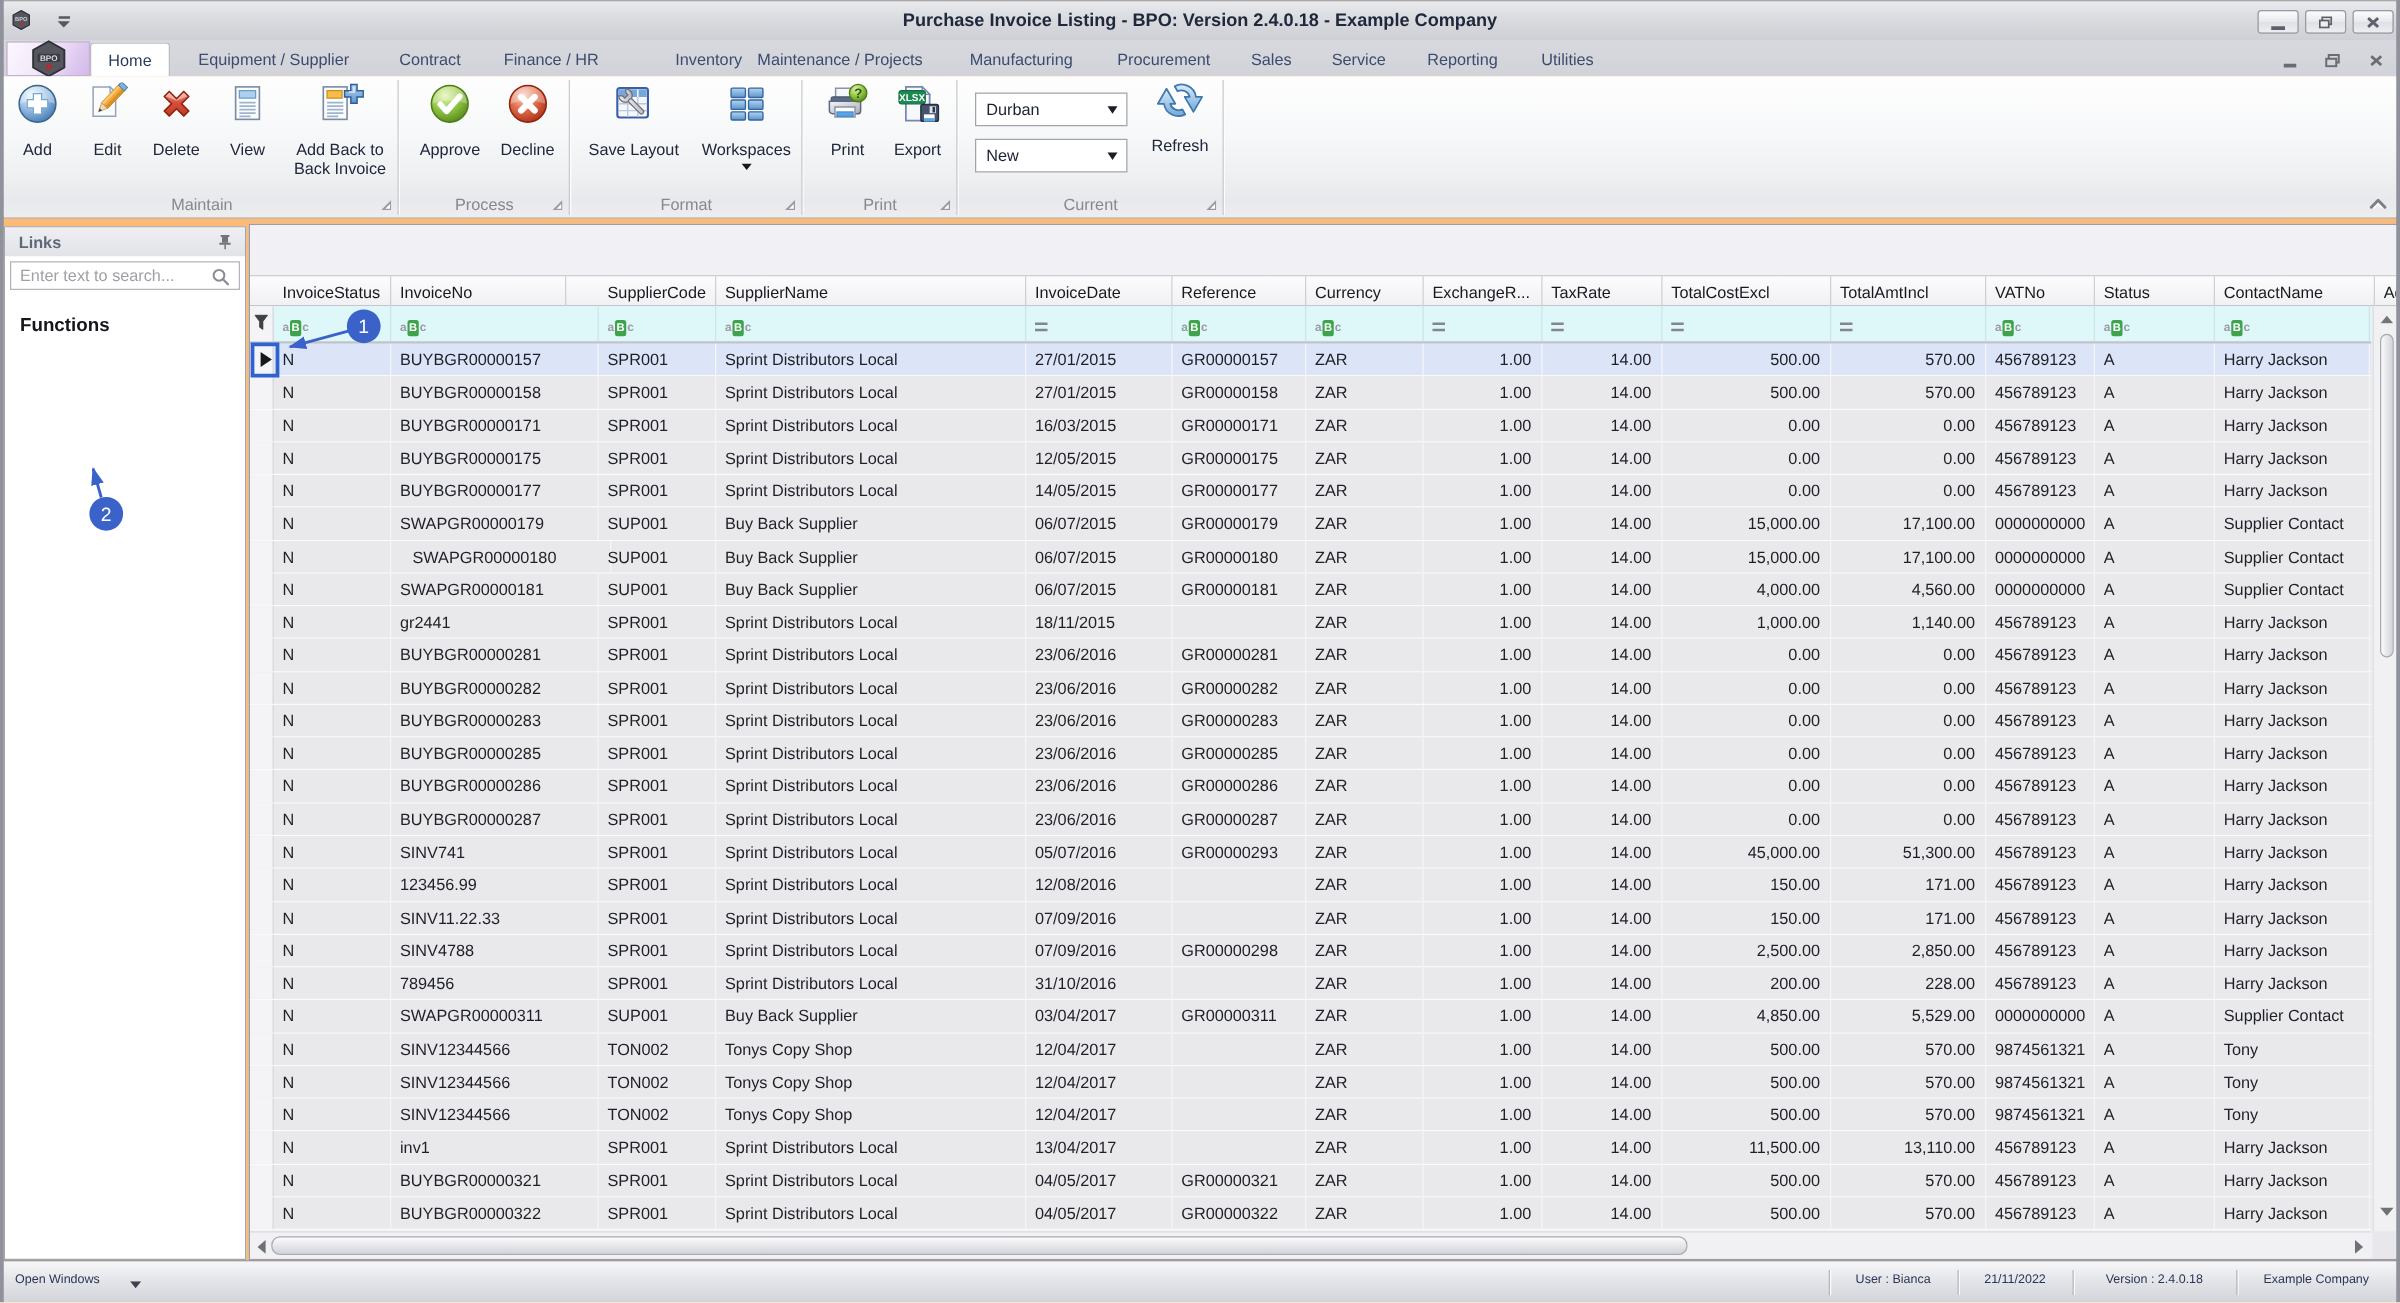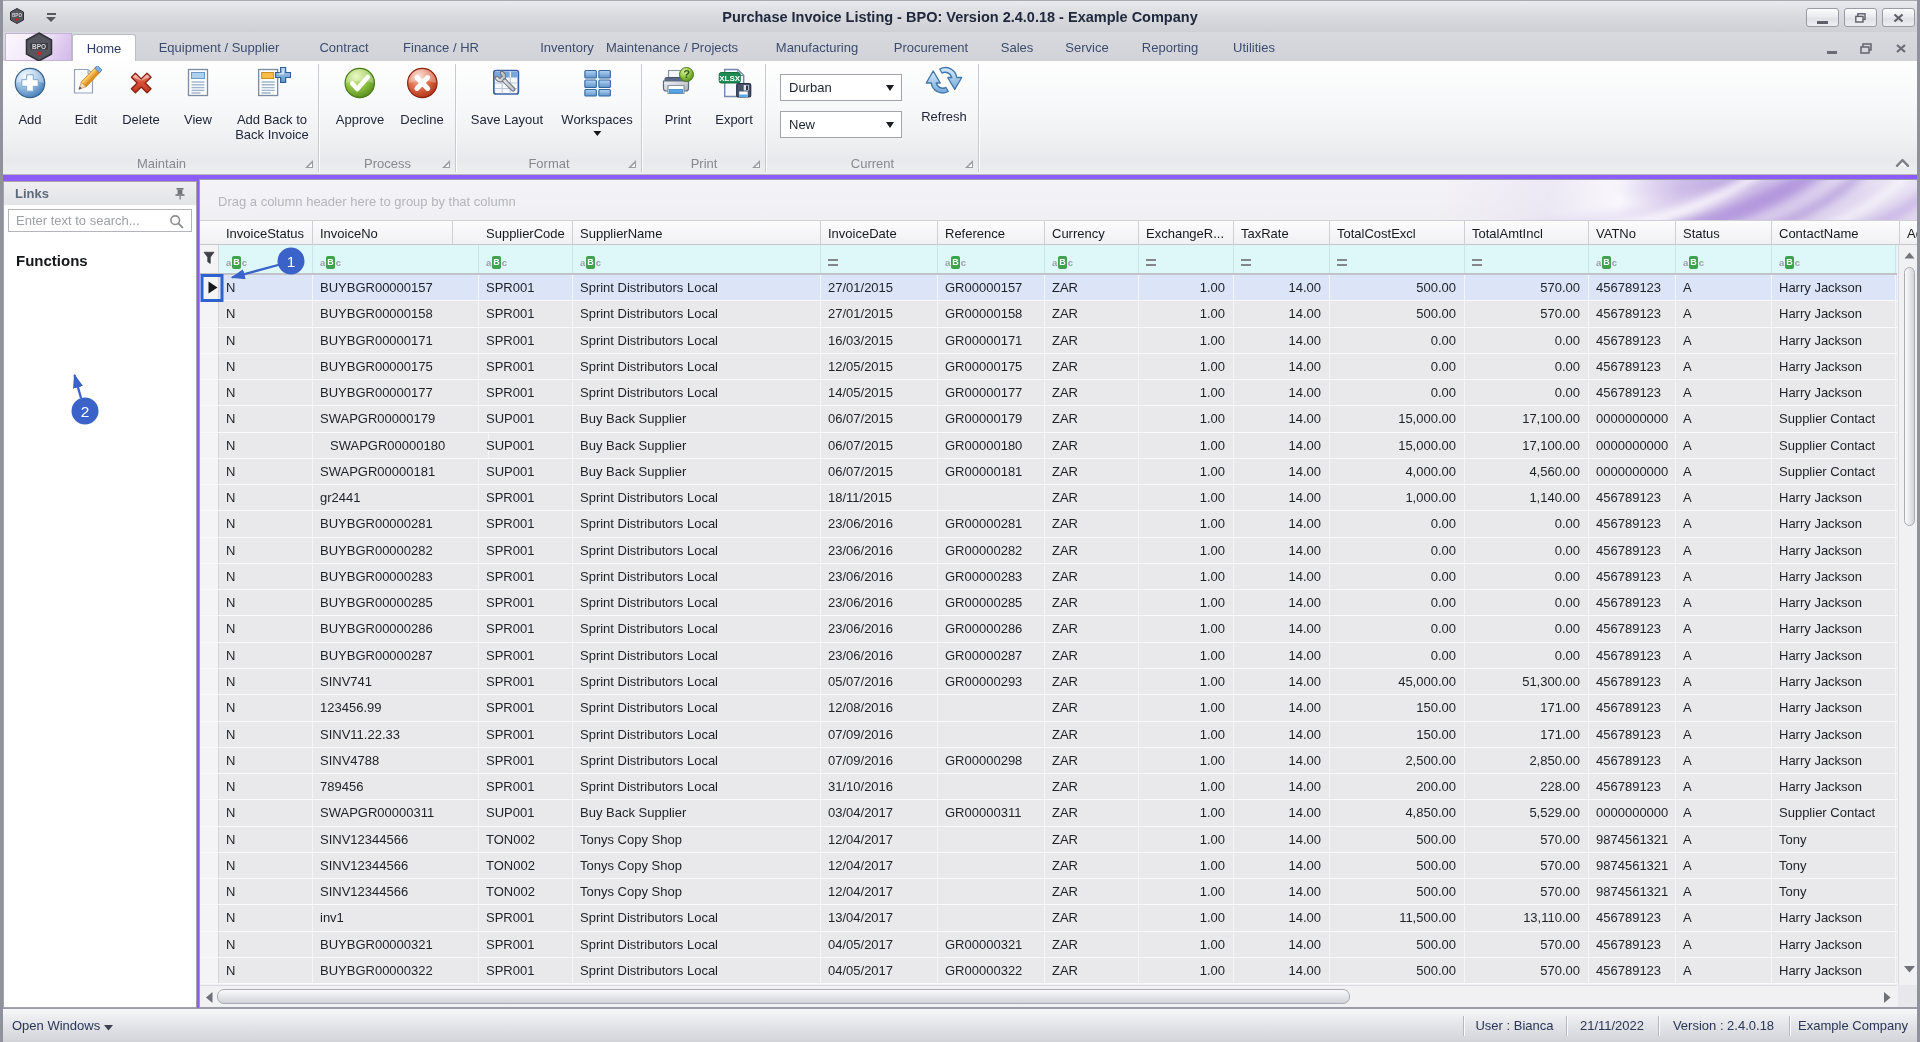--- a/index.html
+++ b/index.html
@@ -1,16 +1,16 @@
 <!DOCTYPE html>
 <html><head><meta charset="utf-8"><title>Purchase Invoice Listing</title>
 <style>
 *{margin:0;padding:0;box-sizing:border-box}
 html,body{width:1920px;height:1042px;overflow:hidden;font-family:"Liberation Sans",sans-serif}
-#win{position:relative;width:1920px;height:1042px;background:#8b5cf6;overflow:hidden}
+#win{position:relative;width:1920px;height:1042px;background:#fdba74;overflow:hidden}
 
 #titlebar{position:absolute;left:0;top:0;width:100%;height:32px;background:linear-gradient(180deg,#e9eaed 0%,#dadbdf 45%,#cfd0d6 100%);border-top:1px solid #a8aab2}
 #title{position:absolute;left:0;right:0;top:8px;text-align:center;font-size:14.5px;color:#20283c;font-weight:bold}
 #title b{font-weight:bold}
 .wbtn{position:absolute;top:7px;width:33px;height:19px;background:linear-gradient(180deg,#fcfcfd,#e8e9ed 50%,#dfe0e5 52%,#eceef1);border:1px solid #989aa4;border-radius:3px;display:flex;align-items:center;justify-content:center}
 
 #tabrow{position:absolute;left:0;top:32px;width:100%;height:29px;background:linear-gradient(180deg,#d8d9de,#d2d3d8)}
 #appbtn{position:absolute;left:5px;top:1px;width:67px;height:28px;background:linear-gradient(120deg,#fbf8fd 0%,#f2e8f9 45%,#ddc8ef 80%,#d3baea 100%);border:1px solid #c3b2d4;display:flex;align-items:center;justify-content:center}
 .tab{position:absolute;top:2px;height:27px;transform:translateX(-50%);font-size:13px;color:#3c4c6e;line-height:27px;padding:0 13px}
 .tab.sel{background:#fff;border:1px solid #bcbdc4;border-bottom:none;border-radius:3px 3px 0 0;color:#2c3c60;transform:none;width:64px;text-align:center;padding:0}
@@ -55,21 +55,21 @@
 .drow.sel0{background:#dce4f7}
 .ind{position:absolute;left:0;top:0;width:19px;height:100%;background:#f4f4f6;border-right:1px solid #d4d5da}
 .dcell{position:absolute;top:0;height:100%;font-size:13px;color:#1e2028;line-height:25px;padding-left:6px;border-right:1px solid #f5f5f7;overflow:hidden;white-space:nowrap}
 .dcell.num{text-align:right;padding-right:8px;padding-left:0}
 #vsb{position:absolute;left:1698px;top:65px;width:21px;height:740px;background:#f1f1f4;border-left:1px solid #dadbe0}
 #vthumb{position:absolute;left:5px;top:22px;width:11px;height:259px;background:linear-gradient(90deg,#fbfbfc,#d2d3d9);border:1px solid #a9aab2;border-radius:7px}
 #hsb{position:absolute;left:0;top:805px;width:1697px;height:22px;background:#f1f1f4;border-top:1px solid #dadbe0}
 #hthumb{position:absolute;left:17px;top:3px;width:1133px;height:15px;background:linear-gradient(180deg,#fbfbfc,#d2d3d9);border:1px solid #a9aab2;border-radius:7px}
 #sbcorner{position:absolute;left:1698px;top:805px;width:21px;height:22px;background:#e8e8ec}
 
-#statusbar{position:absolute;left:0;top:1008px;width:100%;height:34px;background:linear-gradient(180deg,#f7f7f9 0%,#e3e4e8 50%,#d3d4da 100%);border-top:1px solid #9b9ca6;font-size:13px;color:#2a3655}
+#statusbar{position:absolute;left:0;top:1008px;width:100%;height:34px;background:linear-gradient(180deg,#f7f7f9 0%,#e3e4e8 50%,#d3d4da 100%);border-top:1px solid #9b9ca6;font-size:10px;color:#2a3655}
 .ssep{position:absolute;top:7px;height:20px;width:1px;background:#b6b7be;box-shadow:1px 0 0 #fbfbfc}
 .sitem{position:absolute;top:9px;text-align:center}
 #overlay{position:absolute;left:0;top:0;pointer-events:none}
 </style></head>
 <body>
 <div id="win">
 <div style="position:absolute;left:0;top:0;width:3px;height:1042px;background:#8f919b;z-index:50"></div>
 <div style="position:absolute;right:0;top:0;width:3px;height:1042px;background:#8f919b;z-index:50"></div>
 <svg width="0" height="0" style="position:absolute">
 <defs>
@@ -400,38 +400,20 @@
               <rect x="5.5" y="8.8" width="1.2" height="3.6"></rect>
             </g>
           </svg></span></div>
 <div id="lp-search"><span>Enter text to search...</span><span style="position:absolute;right:7px;top:4px"><svg width="15" height="15" viewBox="0 0 15 15" style="">
             <circle cx="6.2" cy="6.2" r="4.3" fill="none" stroke="#8b8c93" stroke-width="1.6"></circle>
             <path d="M9.4 9.4 L13.4 13.4" stroke="#8b8c93" stroke-width="1.8" stroke-linecap="round"></path>
           </svg></span></div>
 <div id="lp-func">Functions</div>
 </div>
 <div id="grid">
-      <div id="grouppanel">
-        <div id="swirl"><svg width="1000" height="40" viewBox="0 0 1000 40">
-<defs>
-              <filter id="bl" x="-20%" y="-120%" width="140%" height="340%">
-                <feGaussianBlur stdDeviation="4"></feGaussianBlur>
-              </filter>
-            </defs>
-<g filter="url(#bl)" fill="none">
-<path d="M520 50 Q 740 36 850 -8 L 1010 -8 L 1010 50 Z" fill="rgba(222,210,240,.5)"></path>
-<path d="M700 48 Q 790 30 845 -10" stroke="rgba(255,255,255,.95)" stroke-width="8"></path>
-<path d="M750 54 Q 850 28 905 -14" stroke="rgba(160,124,214,.6)" stroke-width="19"></path>
-<path d="M830 56 Q 910 30 950 -14" stroke="rgba(142,104,202,.42)" stroke-width="10"></path>
-<path d="M880 58 Q 955 32 990 -6" stroke="rgba(255,255,255,.75)" stroke-width="7"></path>
-<path d="M920 60 Q 990 36 1025 -2" stroke="rgba(180,150,222,.45)" stroke-width="13"></path>
-</g>
-          </svg></div>
-        <span id="dragtext">Drag a column header here to group by that column</span>
-      </div>
       <div id="gridhdr">
         <div class="hcell" style="left:20px;width:93px">InvoiceStatus</div>
         <div class="hcell" style="left:114px;width:139px">InvoiceNo</div>
         <div class="hcell" style="left:280px;width:93px">SupplierCode</div>
         <div class="hcell" style="left:374px;width:247px">SupplierName</div>
         <div class="hcell" style="left:622px;width:116px">InvoiceDate</div>
         <div class="hcell" style="left:739px;width:106px">Reference</div>
         <div class="hcell" style="left:846px;width:93px">Currency</div>
         <div class="hcell" style="left:940px;width:94px">ExchangeR...</div>
         <div class="hcell" style="left:1035px;width:95px">TaxRate</div>

